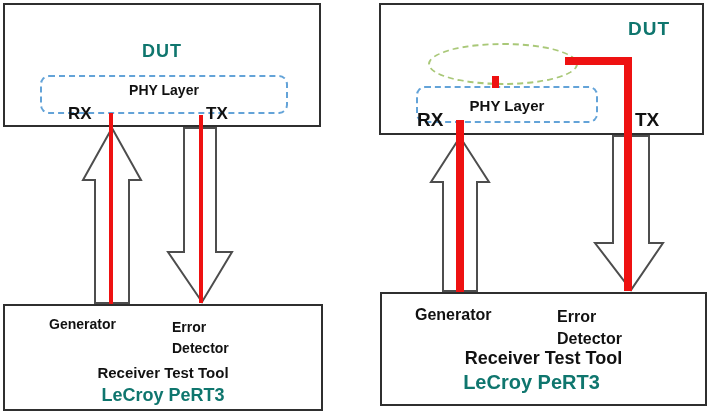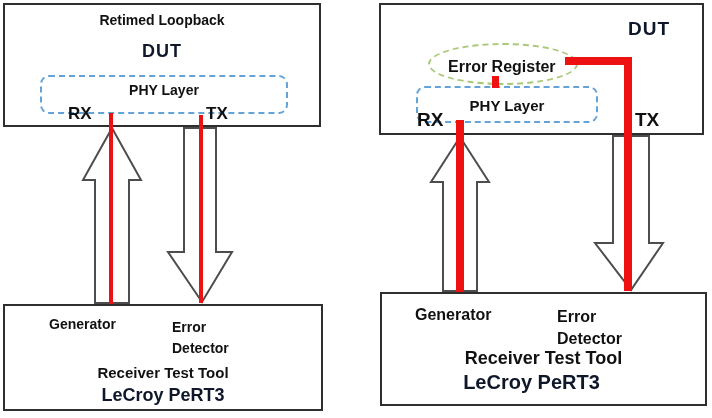--- a/index.html
+++ b/index.html
@@ -6,52 +6,50 @@
   #canvas{
     position:relative;width:712px;height:418px;background:#ffffff;
     font-family:"Liberation Sans",sans-serif;font-weight:bold;color:#111;
     overflow:hidden;
   }
   .box{position:absolute;box-sizing:border-box;border:2px solid #2f2f2f;background:#ffffff;}
   .dashed-blue{position:absolute;box-sizing:border-box;border:2px dashed #63a3d8;border-radius:9px;background:transparent;}
   .ellipse-green{position:absolute;box-sizing:border-box;border:2px dashed #a9c878;border-radius:50%;background:transparent;}
   .lbl{position:absolute;white-space:nowrap;line-height:1.1;}
   .ctr{text-align:center;}
-  .blue{color:#0f172a;}
+  .blue{color:#0f766e;}
   .redline{position:absolute;background:#ee1111;}
   svg.arrows{position:absolute;left:0;top:0;z-index:3;}
   .z1{z-index:1}.z4{z-index:4}.z5{z-index:5}
 </style>
 </head>
 <body>
 
 <div id="canvas">
 
   <div class="box z1" style="left:3px;top:3px;width:318px;height:124px;"></div>
 
-  <div class="lbl ctr z4" style="left:3px;top:13px;width:318px;font-size:14px;">Retimed Loopback</div>
 
   <div class="lbl ctr blue z4" style="left:3px;top:42px;width:318px;font-size:18px;letter-spacing:1px;">DUT</div>
 
   <div class="dashed-blue z1" style="left:40px;top:75px;width:248px;height:39px;"></div>
 
   <div class="lbl ctr z4" style="left:40px;top:83px;width:248px;font-size:14px;">PHY Layer</div>
 
   <div class="lbl z5" style="left:68px;top:105px;font-size:17px;">RX</div>
 
   <div class="lbl z5" style="left:206px;top:105px;font-size:17px;">TX</div>
 
   <div class="box z1" style="left:379px;top:3px;width:325px;height:132px;"></div>
 
 
   <div class="lbl blue z4" style="left:628px;top:19px;font-size:19px;letter-spacing:1px;">DUT</div>
 
   <div class="ellipse-green z1" style="left:428px;top:43px;width:150px;height:42px;"></div>
 
-  <div class="lbl z4" style="left:448px;top:58px;font-size:16px;">Error Register</div>
 
   <div class="dashed-blue z1" style="left:416px;top:86px;width:182px;height:37px;"></div>
 
   <div class="lbl ctr z4" style="left:416px;top:98px;width:182px;font-size:15px;">PHY Layer</div>
 
   <div class="lbl z5" style="left:417px;top:110px;font-size:19px;">RX</div>
 
   <div class="lbl z5" style="left:635px;top:110px;font-size:19px;">TX</div>
 
   <svg class="arrows" width="712" height="418" viewBox="0 0 712 418">

